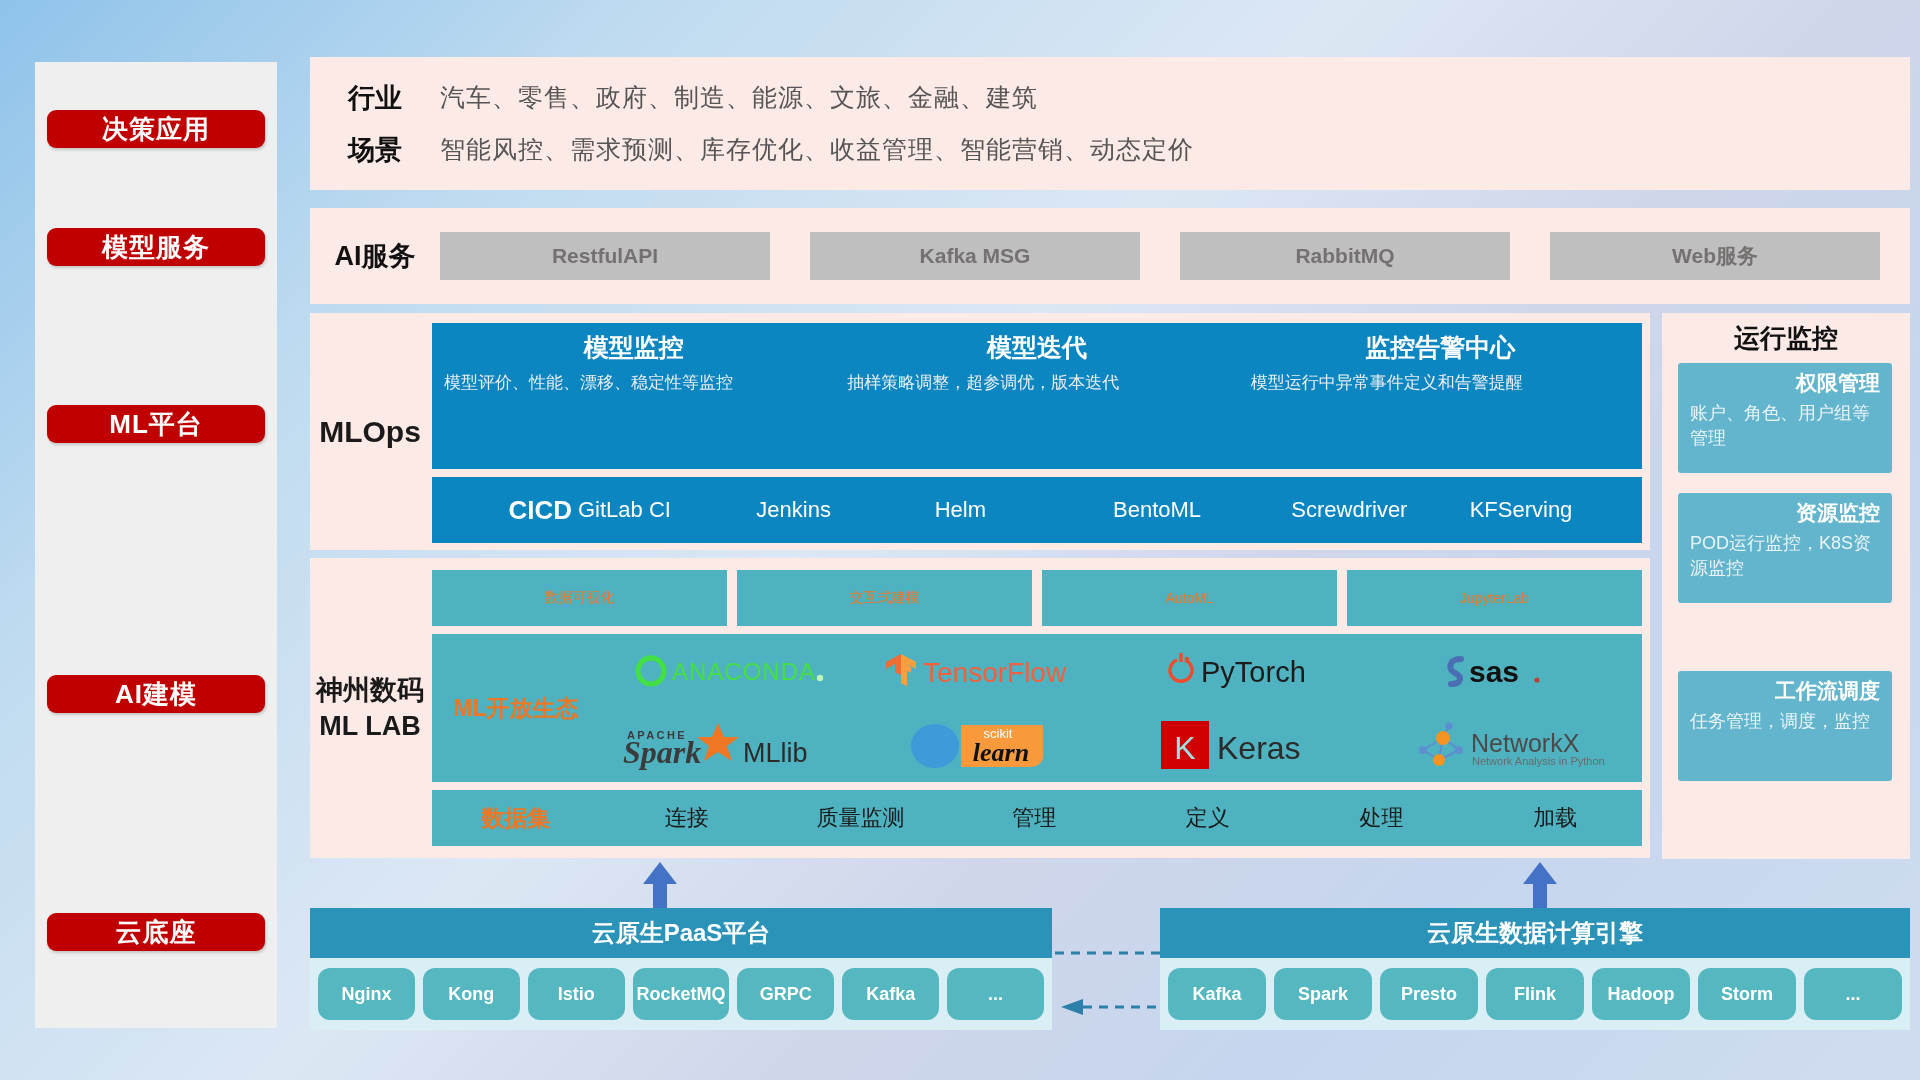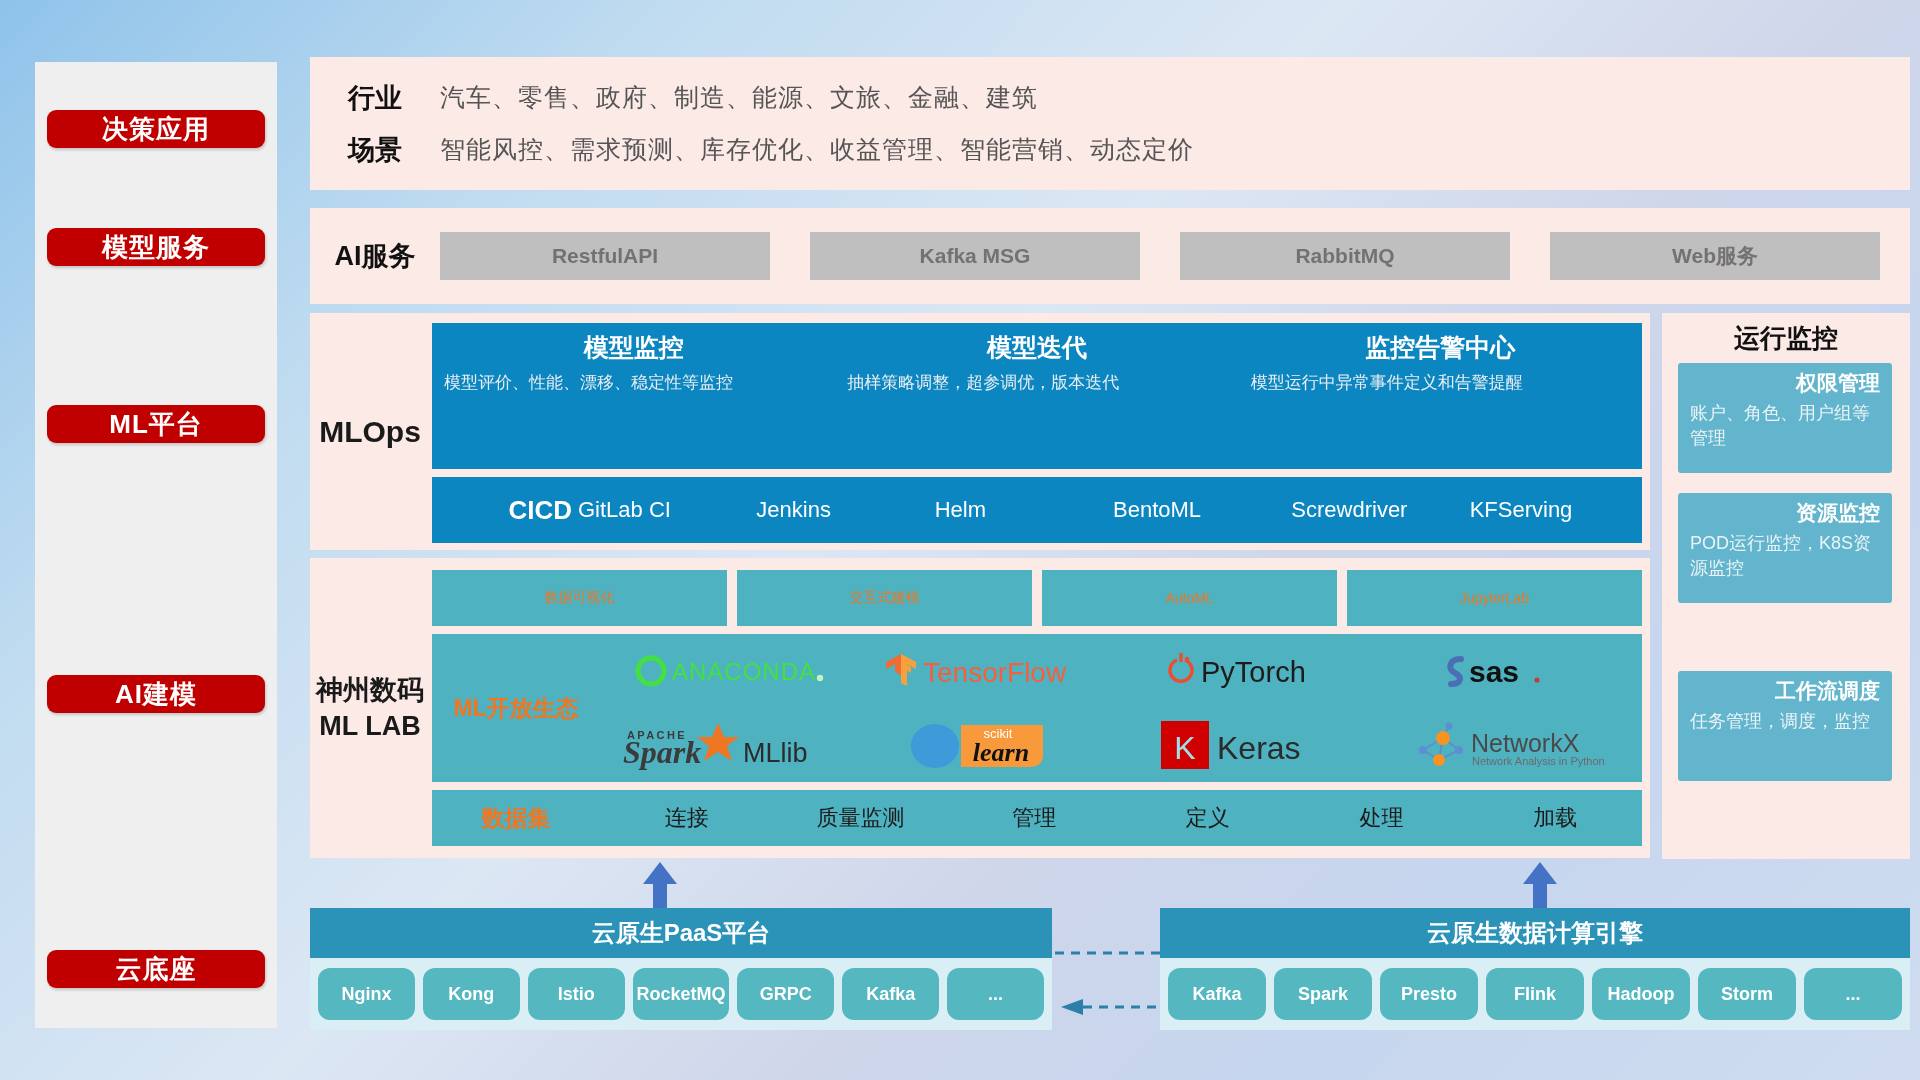--- a/index.html
+++ b/index.html
@@ -109,21 +109,21 @@
     </div>
   <div class="rail-chip" style="top:166px">
       <span>模型服务</span>
     </div>
   <div class="rail-chip" style="top:343px">
       <span>ML平台</span>
     </div>
   <div class="rail-chip" style="top:613px">
       <span>AI建模</span>
     </div>
-  <div class="rail-chip" style="top:888px">
+  <div class="rail-chip" style="top:851px">
       <span>云底座</span>
     </div>
 </div>
 
 <div class="panel" id="p-top">
   <div id="top-grid">
     <div class="top-line">
       <div class="top-key">行业</div>
       <div class="top-val">汽车、零售、政府、制造、能源、文旅、金融、建筑</div>
     </div>

